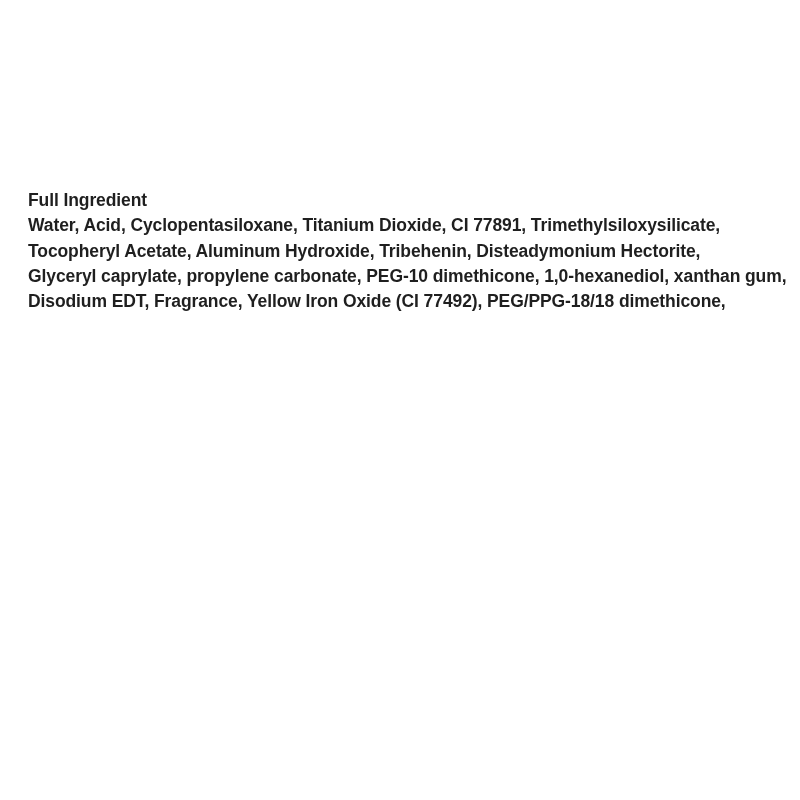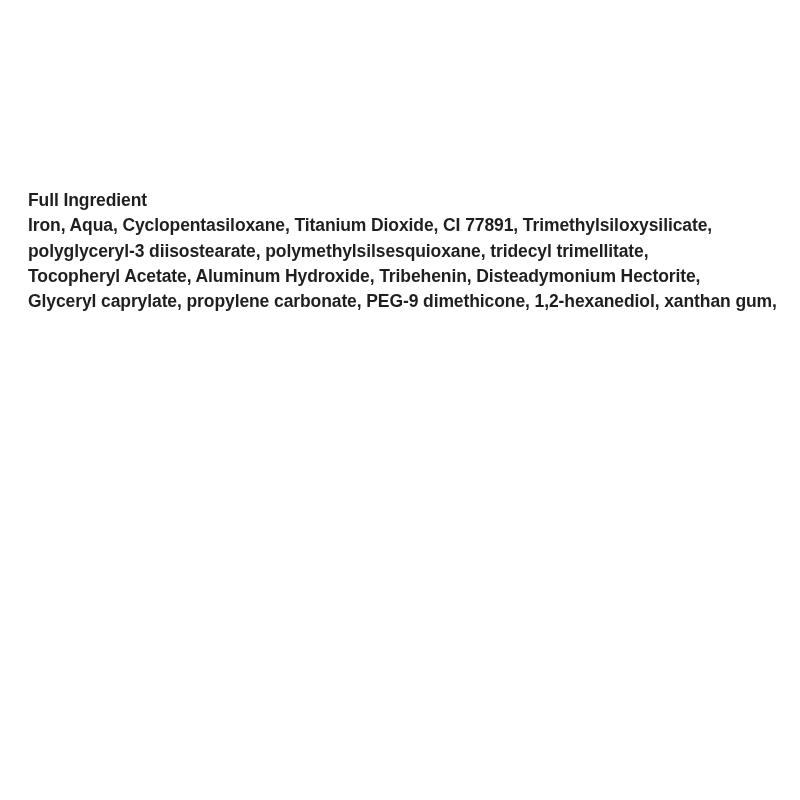--- a/index.html
+++ b/index.html
@@ -28,17 +28,17 @@
   }
   .ingredient-line {
     white-space: pre;
   }
 </style>
 </head>
 <body>
 
 <div class="ingredient-block">
   <div class="ingredient-line">Full Ingredient</div>
-  <div class="ingredient-line">Iron, Aqua, Cyclopentasiloxane, Titanium Dioxide, CI 77891, Trimethylsiloxysilicate,</div>
-  <div class="ingredient-line">polyglyceryl-3 diisostearate, polymethylsilsesquioxane, tridecyl trimellitate,</div>
+  <div class="ingredient-line">Water, Acid, Cyclopentasiloxane, Titanium Dioxide, CI 77891, Trimethylsiloxysilicate,</div>
   <div class="ingredient-line">Tocopheryl Acetate, Aluminum Hydroxide, Tribehenin, Disteadymonium Hectorite,</div>
-  <div class="ingredient-line">Glyceryl caprylate, propylene carbonate, PEG-9 dimethicone, 1,2-hexanediol, xanthan gum,</div>
+  <div class="ingredient-line">Glyceryl caprylate, propylene carbonate, PEG-10 dimethicone, 1,0-hexanediol, xanthan gum,</div>
+  <div class="ingredient-line">Disodium EDT, Fragrance, Yellow Iron Oxide (CI 77492), PEG/PPG-18/18 dimethicone,</div>
 </div>
 
 </body></html>

